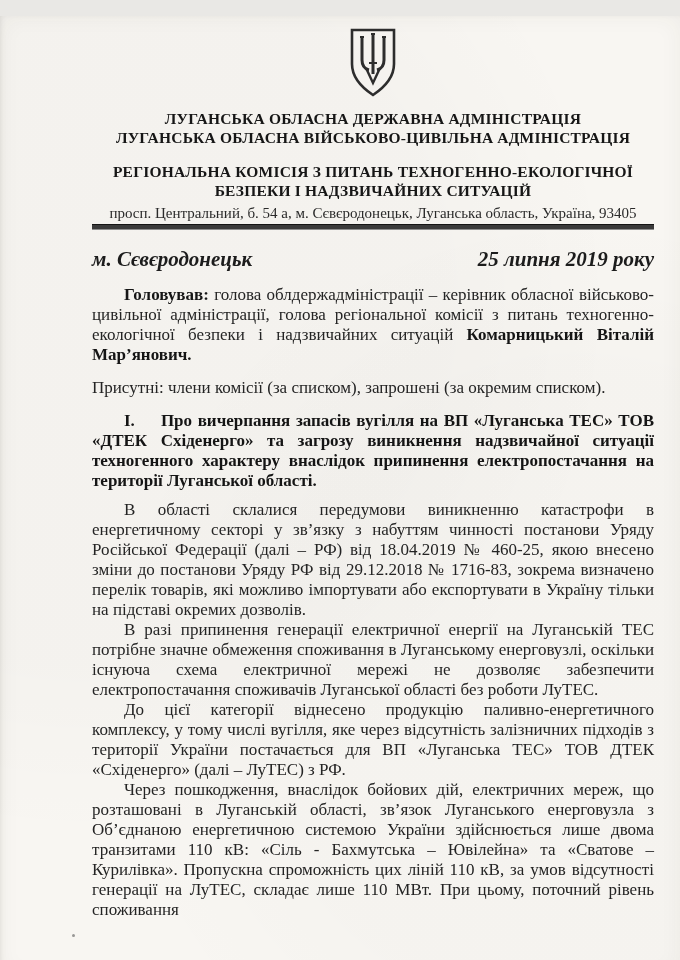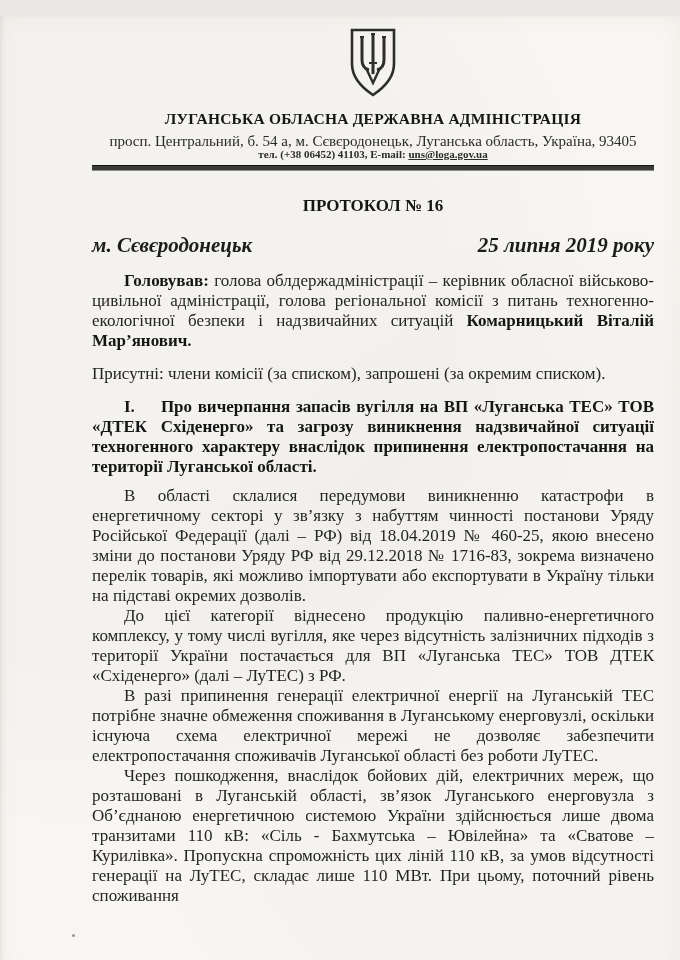--- a/index.html
+++ b/index.html
@@ -55,44 +55,44 @@
         <path d="M13 9 V32 q0 8 7 10" fill="none" stroke="#2d2d2d" stroke-width="3"></path>
         <path d="M35 9 V32 q0 8 -7 10" fill="none" stroke="#2d2d2d" stroke-width="3"></path>
         <path d="M24 6 V46" fill="none" stroke="#2d2d2d" stroke-width="3"></path>
         <path d="M17 40 L24 55 L31 40" fill="none" stroke="#2d2d2d" stroke-width="2.4"></path>
         <path d="M20 35 h8" fill="none" stroke="#2d2d2d" stroke-width="2"></path>
         <path d="M11 9 h4 M33 9 h4 M22 6 h4" fill="none" stroke="#2d2d2d" stroke-width="2"></path>
       </svg>
     </div>
     <div class="org">
       <div>ЛУГАНСЬКА ОБЛАСНА ДЕРЖАВНА АДМІНІСТРАЦІЯ</div>
+      <div>ЛУГАНСЬКА ОБЛАСНА ВІЙСЬКОВО-ЦИВІЛЬНА АДМІНІСТРАЦІЯ</div>
+    </div>
+    <div class="commission">
+      <div>РЕГІОНАЛЬНА КОМІСІЯ З ПИТАНЬ ТЕХНОГЕННО-ЕКОЛОГІЧНОЇ</div>
+      <div>БЕЗПЕКИ І НАДЗВИЧАЙНИХ СИТУАЦІЙ</div>
     </div>
     <div class="addr">просп. Центральний, б. 54 а, м. Сєвєродонецьк, Луганська область, Україна, 93405</div>
-    <div class="contact">
-      <span>тел.  (+38 06452) 41103,  E-mail:</span>
-      <span class="email">uns@loga.gov.ua</span>
-    </div>
     <div class="rule"></div>
   </div>
 
-  <div class="doc-title">ПРОТОКОЛ № 16</div>
 
   <div class="place-date">
     <span>м. Сєвєродонецьк</span>
     <span>25 липня 2019 року</span>
   </div>
 
   <p class="indent chair-para"><b>Головував:</b><span> голова облдержадміністрації – керівник обласної військово-цивільної адміністрації, голова регіональної комісії з питань техногенно-екологічної безпеки і надзвичайних ситуацій </span><b>Комарницький Віталій Мар’янович.</b></p>
 
   <p class="present">Присутні: члени комісії (за списком), запрошені (за окремим списком).</p>
 
   <p class="indent agenda-heading"><span>I.</span><span class="agenda-gap"></span><span>Про вичерпання запасів вугілля на ВП «Луганська ТЕС» ТОВ «ДТЕК Східенерго» та загрозу виникнення надзвичайної ситуації техногенного характеру внаслідок припинення електропостачання на території Луганської області.</span></p>
 
 
   <div class="body-block">
     <p class="indent">В області склалися передумови виникненню катастрофи в енергетичному секторі у зв’язку з набуттям чинності постанови Уряду Російської Федерації (далі – РФ) від 18.04.2019 № 460-25, якою внесено зміни до постанови Уряду РФ від 29.12.2018 № 1716-83, зокрема визначено перелік товарів, які можливо імпортувати або експортувати в Україну тільки на підставі окремих дозволів.</p>
+    <p class="indent">В разі припинення генерації електричної енергії на Луганській ТЕС потрібне значне обмеження споживання в Луганському енерговузлі, оскільки існуюча схема електричної мережі не дозволяє забезпечити електропостачання споживачів Луганської області без роботи ЛуТЕС.</p>
     <p class="indent">До цієї категорії віднесено продукцію паливно-енергетичного комплексу, у тому числі вугілля, яке через відсутність залізничних підходів з території України постачається для ВП «Луганська ТЕС» ТОВ ДТЕК «Східенерго» (далі – ЛуТЕС) з РФ.</p>
-    <p class="indent">В разі припинення генерації електричної енергії на Луганській ТЕС потрібне значне обмеження споживання в Луганському енерговузлі, оскільки існуюча схема електричної мережі не дозволяє забезпечити електропостачання споживачів Луганської області без роботи ЛуТЕС.</p>
     <p class="indent">Через пошкодження, внаслідок бойових дій, електричних мереж, що розташовані в Луганській області, зв’язок Луганського енерговузла з Об’єднаною енергетичною системою України здійснюється лише двома транзитами 110 кВ: «Сіль - Бахмутська – Ювілейна» та «Сватове – Курилівка». Пропускна спроможність цих ліній 110 кВ, за умов відсутності генерації на ЛуТЕС, складає лише 110 МВт. При цьому, поточний рівень споживання</p>
   </div>
 
   <div class="scan-dot"></div>
 </div>
 
 </body></html>

